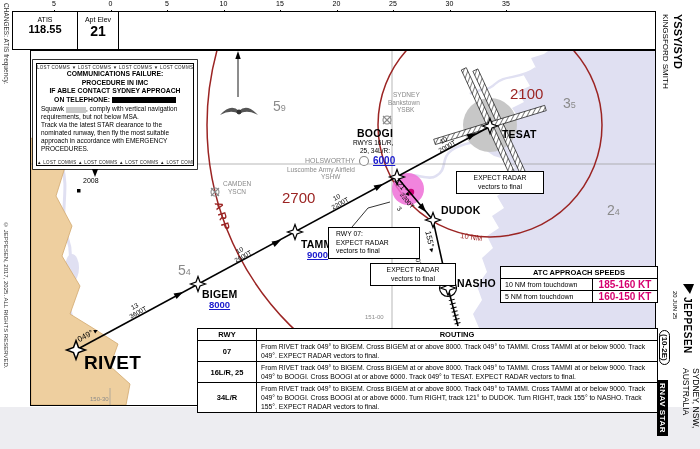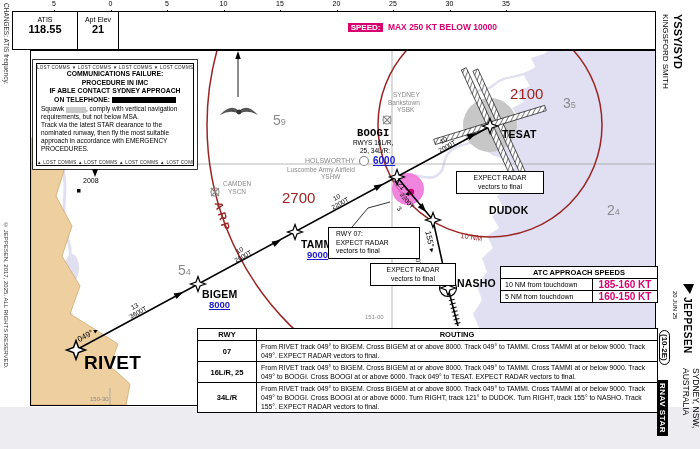--- a/index.html
+++ b/index.html
@@ -183,45 +183,45 @@
       <div>2600T</div>
     </div>
 
   <div class="abs wpt" style="left:301px;top:238px;">TAMMI</div>
   <div class="abs alt" style="left:307px;top:249px;text-decoration:underline;">9000</div>
   <div class="abs rot seg" style="left:320px;top:202px;transform:rotate(-28.5deg);">
       <div>10</div>
       <div>2200T</div>
     </div>
 
-  <div class="abs wpt" style="left:357px;top:127px;font-family:Liberation Mono, monospace;">BOOGI</div>
+  <div class="abs wpt" style="left:357px;top:127px;">BOOGI</div>
   <div class="abs" style="left:353px;top:139px;font-size:6.5px;">RWYS 16L/R,</div>
   <div class="abs" style="left:360px;top:147px;font-size:6.5px;">25, 34L/R:</div>
   <div class="abs alt" style="left:373px;top:155px;font-size:10px;">6000</div>
   <div class="abs rot seg" style="left:427px;top:145px;transform:rotate(-28.5deg);">
       <div>10</div>
       <div>2000T</div>
     </div>
 
   <div class="abs wpt" style="left:502px;top:128px;">TESAT</div>
 
   <div class="abs rot trk" style="left:399px;top:176px;transform:rotate(50deg);"><span>121°</span><span class="arrow-r"></span></div>
   <div class="abs rot" style="left:404px;top:191px;font-size:6.5px;transform:rotate(50deg);">2200T</div>
   <div class="abs rot" style="left:401px;top:205px;font-size:6.5px;transform:rotate(50deg);">3</div>
 
-  <div class="abs wpt" style="left:441px;top:204px;margin-left:48px;">DUDOK</div>
+  <div class="abs wpt" style="left:441px;top:204px;">DUDOK</div>
   <div class="abs rot trk" style="left:432px;top:230px;transform:rotate(77deg);"><span>155°</span><span class="arrow-r"></span></div>
   <div class="abs rot" style="left:419px;top:247px;font-size:6.5px;transform:rotate(77deg);">2200T</div>
   <div class="abs rot" style="left:420px;top:266px;font-size:6.5px;transform:rotate(77deg);">7</div>
 
   <div class="abs wpt" style="left:457px;top:277px;">NASHO</div>
 
   <div class="abs maroon" style="left:282px;top:189px;font-size:15px;">2700</div>
   <div class="abs maroon" style="left:510px;top:85px;font-size:15px;">2100</div>
-  <div class="abs gray" style="left:273px;top:112px;font-size:14px;"><span>5</span><span style="font-size:9px;">9</span></div>
+  <div class="abs gray" style="left:273px;top:98px;font-size:14px;"><span>5</span><span style="font-size:9px;">9</span></div>
   <div class="abs gray" style="left:178px;top:262px;font-size:14px;"><span>5</span><span style="font-size:9px;">4</span></div>
   <div class="abs gray" style="left:563px;top:95px;font-size:14px;"><span>3</span><span style="font-size:9px;">5</span></div>
   <div class="abs gray" style="left:607px;top:202px;font-size:14px;"><span>2</span><span style="font-size:9px;">4</span></div>
   <div class="abs rot maroon" style="left:224px;top:200px;font-size:11px;font-weight:bold;letter-spacing:3px;transform:rotate(73deg);">ARP</div>
   <div class="abs rot maroon" style="left:461px;top:231px;font-size:7.5px;transform:rotate(8deg);">10 NM</div>
 
   <div class="abs gray" style="left:393px;top:91px;font-size:6.5px;">SYDNEY</div>
   <div class="abs gray" style="left:388px;top:98.5px;font-size:6.5px;">Bankstown</div>
   <div class="abs gray" style="left:397px;top:106px;font-size:6.5px;">YSBK</div>
   <div class="abs gray" style="left:305px;top:157px;font-size:7px;">HOLSWORTHY</div>
@@ -357,24 +357,23 @@
       <i style="left: 506px; top: 10px; height: 10px;"></i>
     </div>
 
   <div class="abs" style="left:12px;top:11px;width:644px;height:39px;border:1.5px solid #000;box-sizing:border-box;background:#fff;">
     <div class="hdrbox" style="width:65px;padding-top:4px;">
       <div class="small-cap">ATIS</div>
       <div class="bigval">118.55</div>
     </div>
     <div class="hdrbox" style="width:41px;padding-top:4px;">
       <div class="small-cap">Apt Elev</div>
-      <div class="bigval" style="font-size:11px;">21</div>
+      <div class="bigval" style="font-size:14px;">21</div>
     </div>
     <div class="hdrbox" style="width:384px;border-right:none;text-align:right;padding:3px 6px 0 0;box-sizing:border-box;">
-      <div style="margin-top:1px;"><span class="speedbadge">SPEED:</span> <span class="speedtxt">MAX 250 KT BELOW 10000</span></div>
     </div>
   </div>
 
   <div class="abs vrt" style="left:3px;top:3px;font-size:6.5px;color:#333;">CHANGES: ATIS frequency.</div>
   <div class="abs vrt" style="left:3px;top:222px;font-size:6px;color:#333;">© JEPPESEN, 2017, 2025. ALL RIGHTS RESERVED.</div>
 
   <div class="abs vrt" style="left:672px;top:14px;font-size:11px;font-weight:bold;">YSSY/SYD</div>
   <div class="abs vrt" style="left:661px;top:14px;font-size:8px;">KINGSFORD SMITH</div>
   <div class="abs vrt" style="left:672px;top:291px;font-size:6px;">20 JUN 25</div>
   <div class="abs" style="left:683px;top:284px;width:0;height:0;border-top:10px solid #000;border-left:7px solid transparent;border-right:4px solid transparent;"></div>

